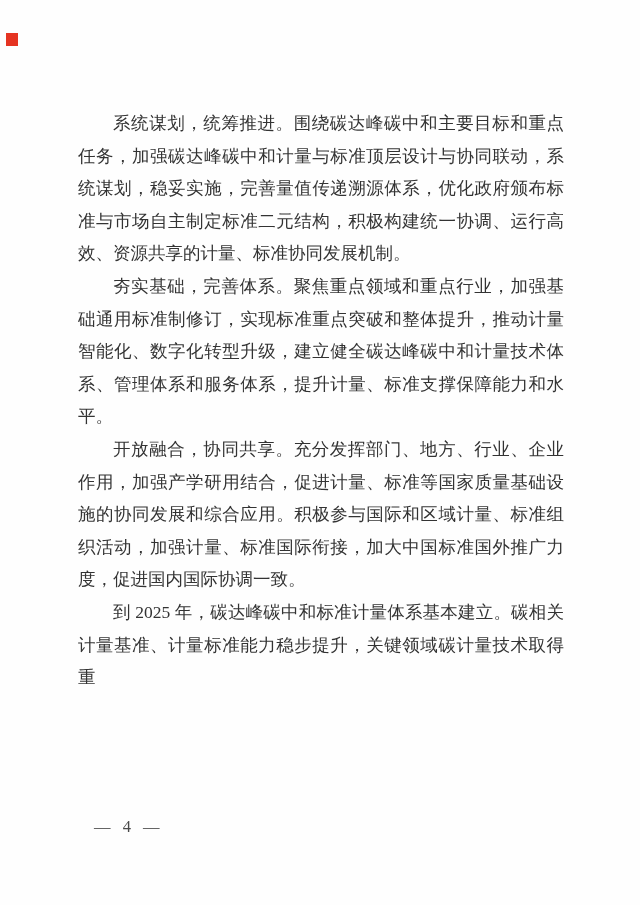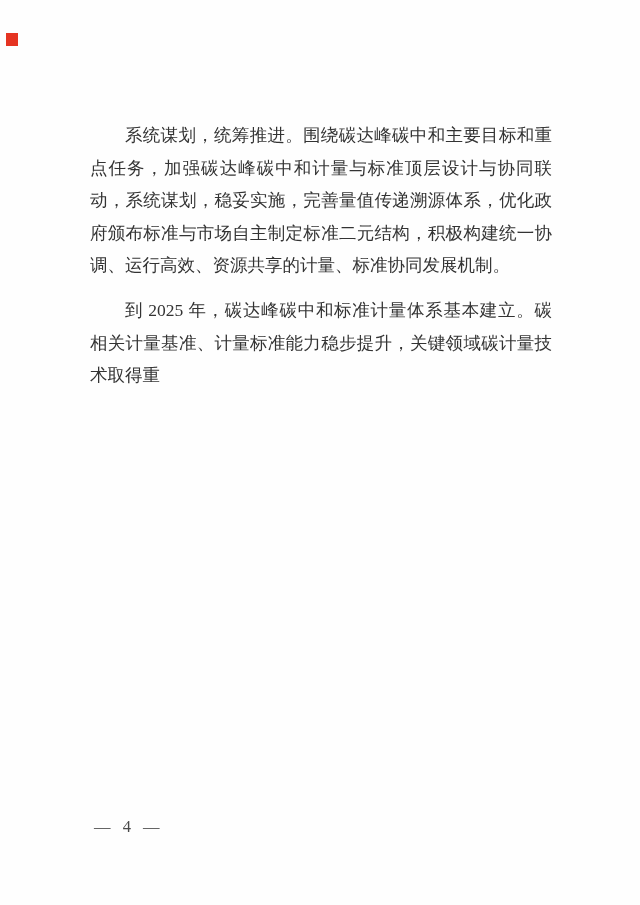--- a/index.html
+++ b/index.html
@@ -32,21 +32,21 @@
     left: 78px;
     top: 107px;
     width: 486px;
     color: #333333;
     font-size: 17.5px;
     line-height: 32.6px;
     text-align: justify;
     text-justify: inter-ideograph;
   }
   .text-block p {
-    margin: 12px;
+    margin: 0;
     padding: 0;
     text-indent: 2em;
   }
   .section-heading {
     font-family: "Liberation Serif", "DejaVu Serif", serif;
   }
   .page-footer {
     position: absolute;
     left: 94px;
     top: 817px;
@@ -58,18 +58,20 @@
 </style>
 </head>
 <body>
 
 <div class="page">
 
   <div class="red-mark"></div>
 
   <div class="text-block">
     <p>系统谋划，统筹推进。围绕碳达峰碳中和主要目标和重点任务，加强碳达峰碳中和计量与标准顶层设计与协同联动，系统谋划，稳妥实施，完善量值传递溯源体系，优化政府颁布标准与市场自主制定标准二元结构，积极构建统一协调、运行高效、资源共享的计量、标准协同发展机制。</p>
+    <p>夯实基础，完善体系。聚焦重点领域和重点行业，加强基础通用标准制修订，实现标准重点突破和整体提升，推动计量智能化、数字化转型升级，建立健全碳达峰碳中和计量技术体系、管理体系和服务体系，提升计量、标准支撑保障能力和水平。</p>
+    <p>开放融合，协同共享。充分发挥部门、地方、行业、企业作用，加强产学研用结合，促进计量、标准等国家质量基础设施的协同发展和综合应用。积极参与国际和区域计量、标准组织活动，加强计量、标准国际衔接，加大中国标准国外推广力度，促进国内国际协调一致。</p>
     <p>到 2025 年，碳达峰碳中和标准计量体系基本建立。碳相关计量基准、计量标准能力稳步提升，关键领域碳计量技术取得重</p>
   </div>
 
   <div class="page-footer">— 4 —</div>
 
 </div>
 
 </body></html>

